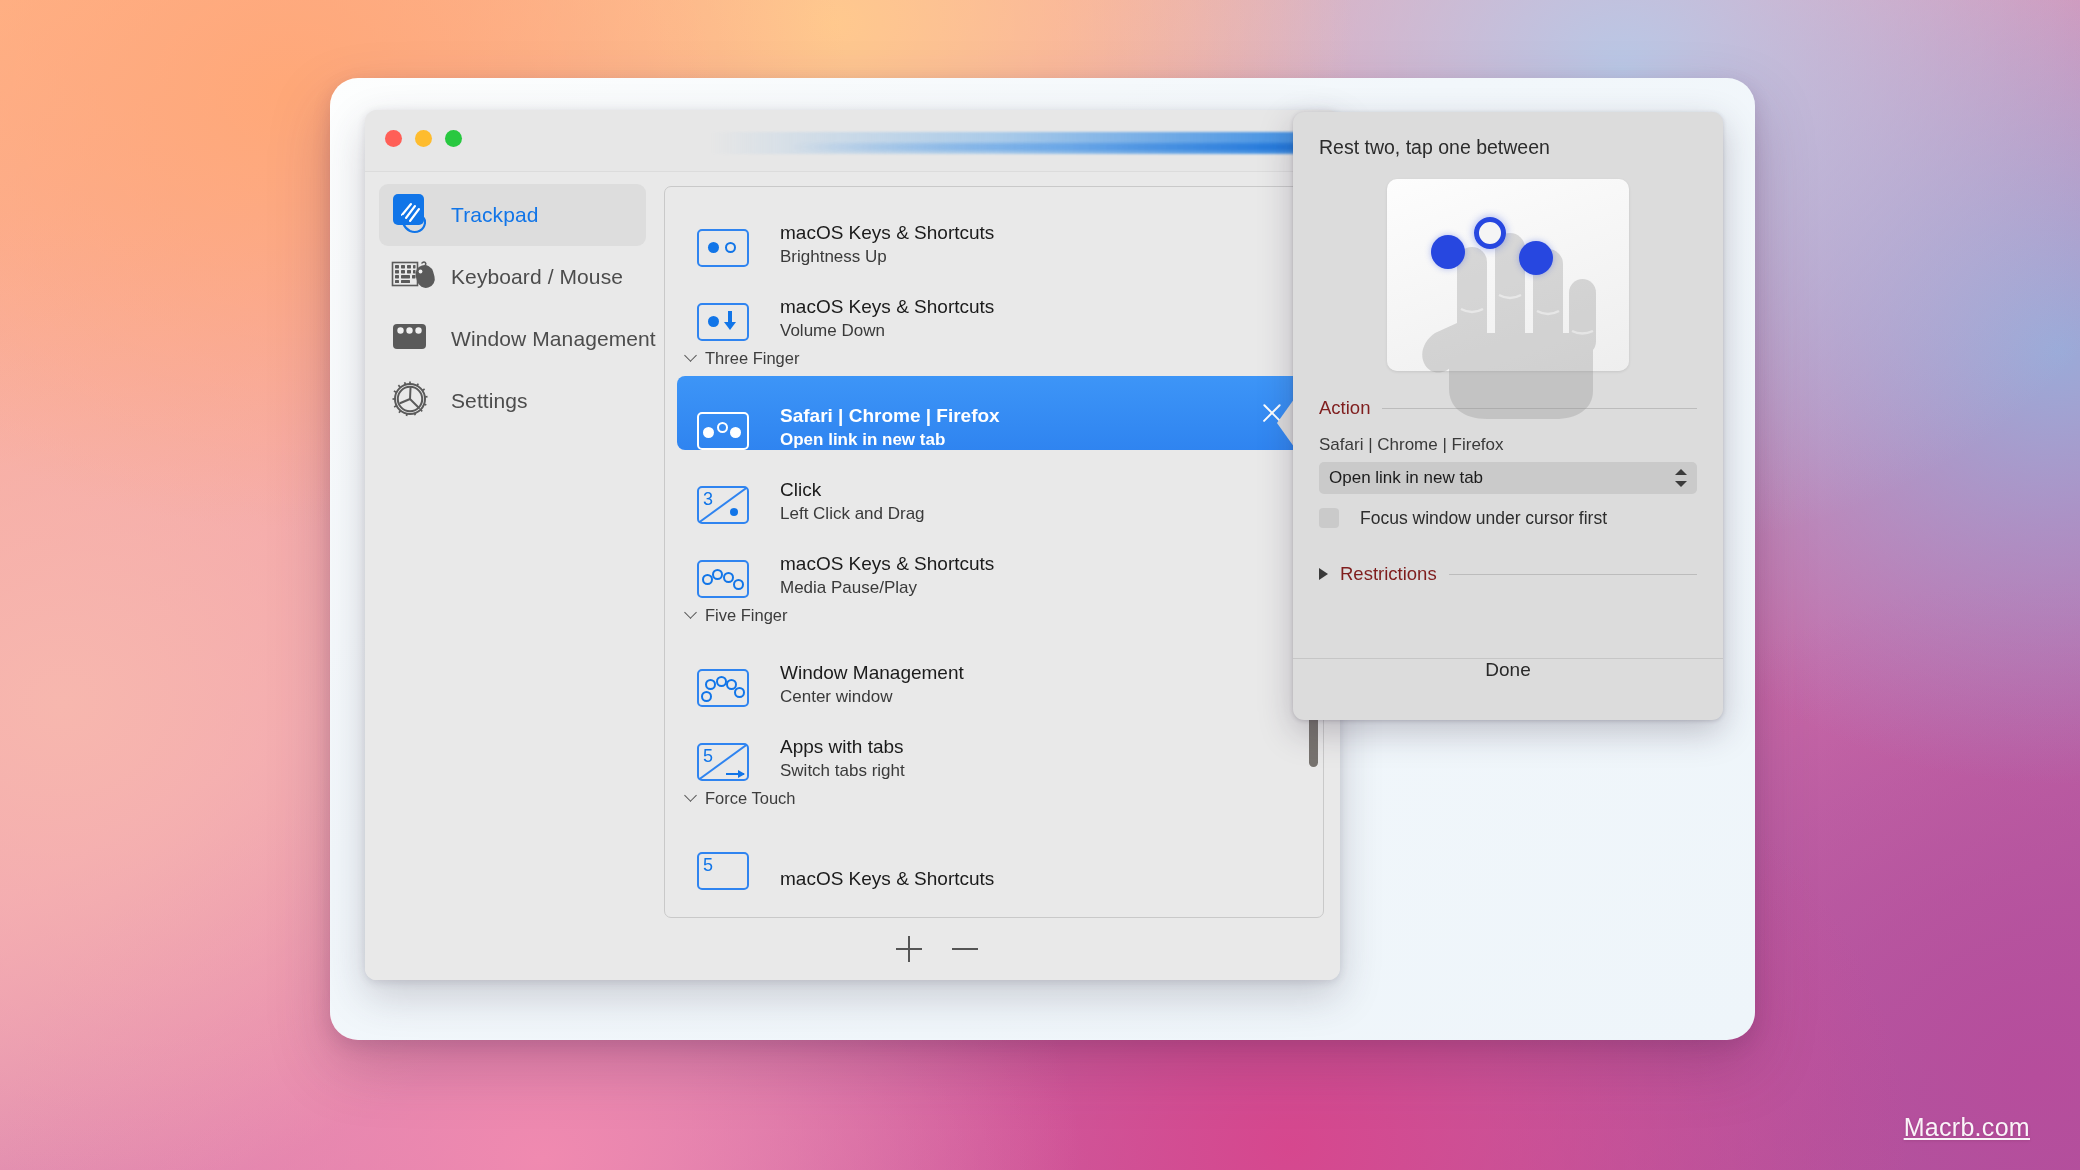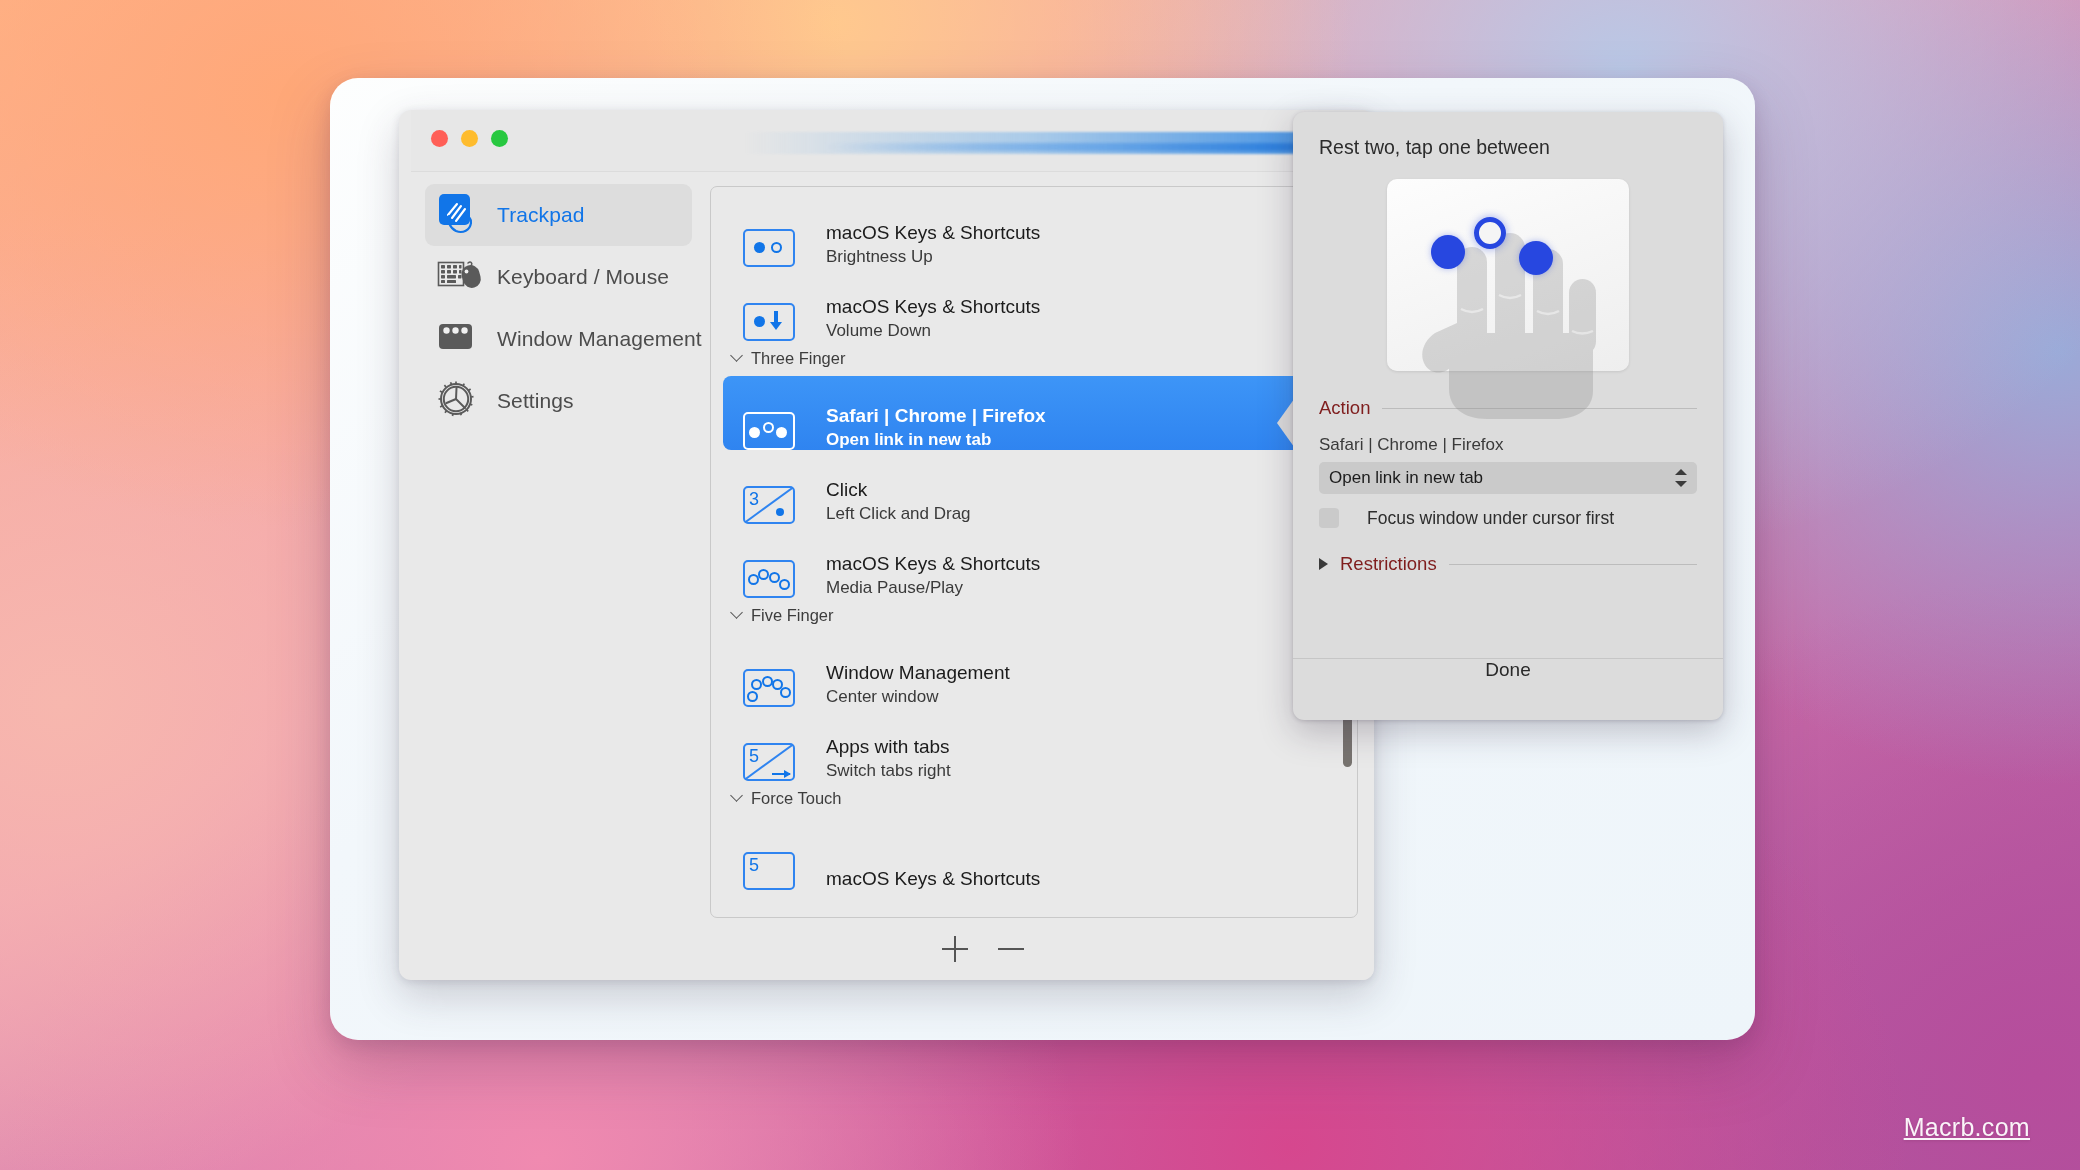--- a/index.html
+++ b/index.html
@@ -35,27 +35,26 @@
     left: 330px; top: 78px;
     width: 1425px; height: 962px;
     background: linear-gradient(145deg, #fdfefe 0%, #f2f7fb 40%, #eef5fa 100%);
     border-radius: 28px;
     box-shadow: 0 26px 60px rgba(90,40,80,.26), 0 6px 18px rgba(90,40,80,.16);
   }
 
   
   #app-window {
     position: absolute;
-    left: 399px; top: 110px;
+    left: 365px; top: 110px;
     width: 975px; height: 870px;
     background: #e9e9e9;
     border-radius: 12px;
     box-shadow: 0 16px 42px rgba(60,50,70,.22), 0 2px 8px rgba(60,50,70,.14);
     overflow: hidden;
-    padding-left: 12px;
   }
 
   
   #titlebar {
     position: relative;
     height: 62px;
     background: #e7e7e7;
     border-bottom: 1px solid #dcdcdc;
     overflow: hidden;
   }
@@ -363,22 +362,22 @@
   }
   .select-arrows::before, .select-arrows::after {
     content: ""; position: absolute; left: 0;
     border-left: 6px solid transparent;
     border-right: 6px solid transparent;
   }
   .select-arrows::before { top: 1px;  border-bottom: 6px solid #3b3b3b; }
   .select-arrows::after  { bottom: 1px; border-top: 6px solid #3b3b3b; }
 
   .checkrow {
-    display: flex; align-items: flex-start; gap: 28px;
-    margin-bottom: 24px;
+    display: flex; align-items: flex-start; gap: 21px;
+    margin-bottom: 34px;
   }
   .checkbox {
     width: 20px; height: 20px;
     background: #cacaca;
     border-radius: 4px;
     flex: 0 0 20px;
   }
   .checklabel { font-size: 17.5px; color: #2d2d2d; }
 
   .tri {

